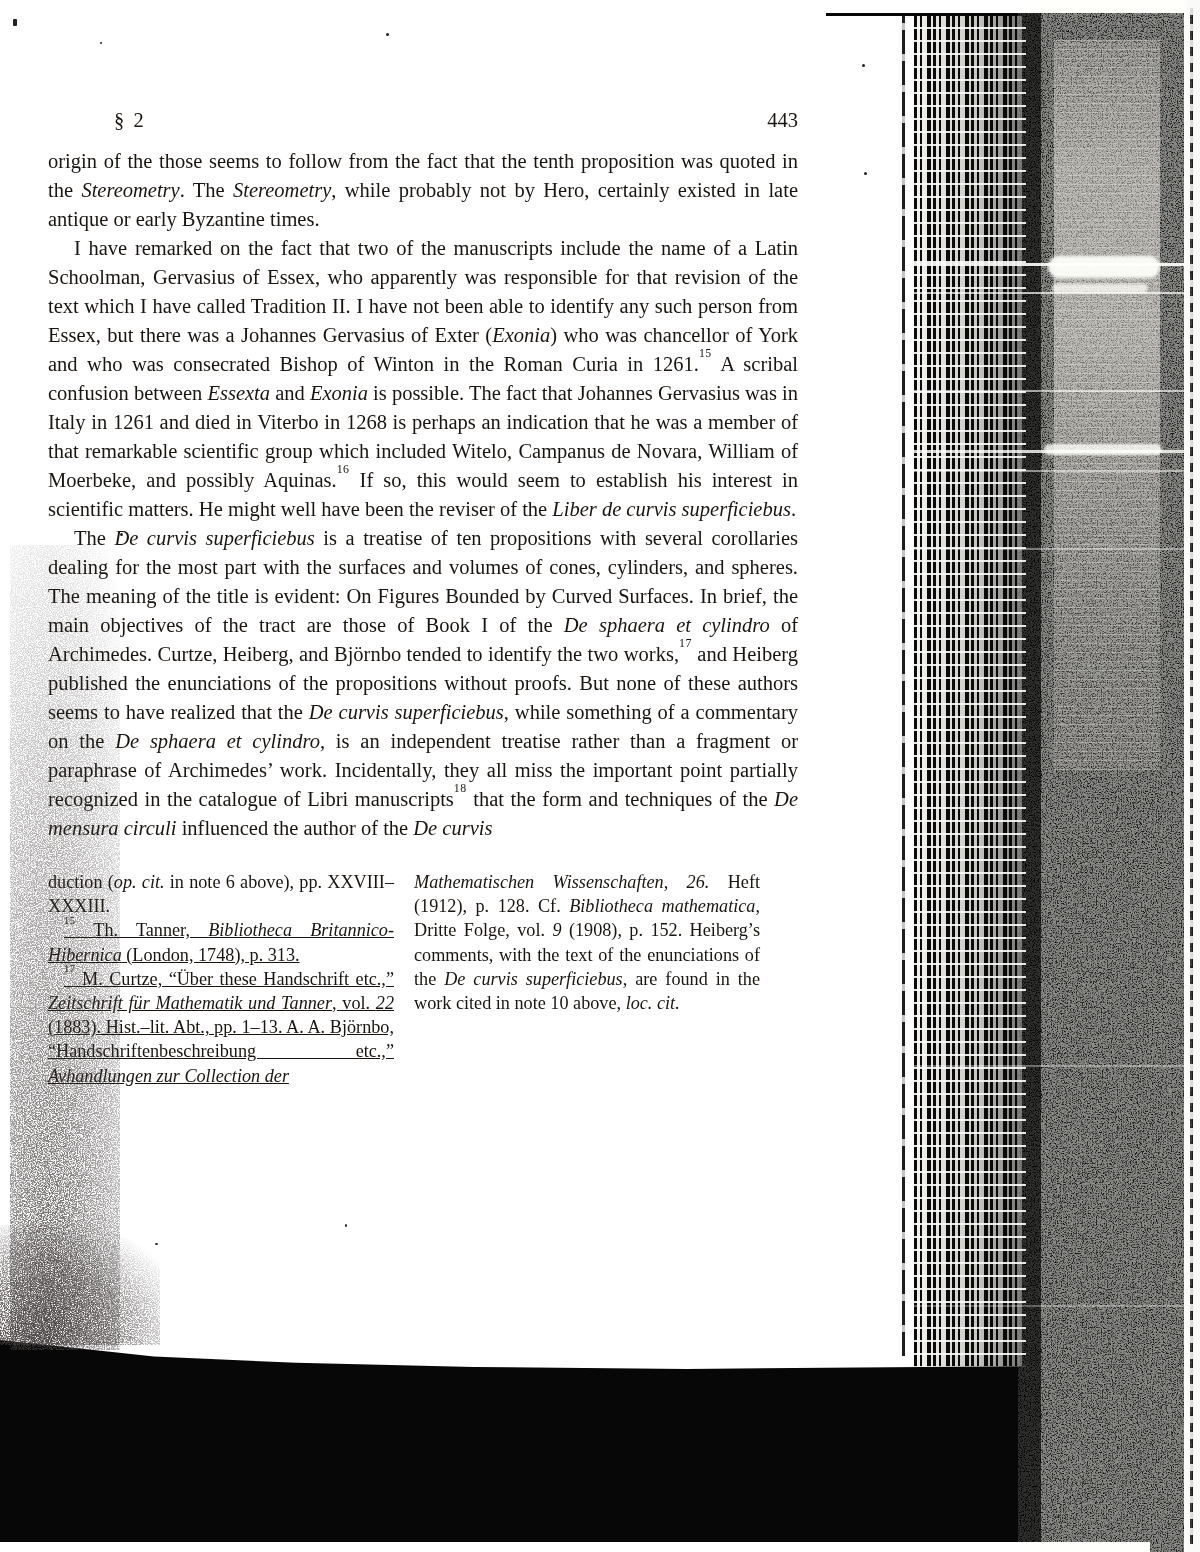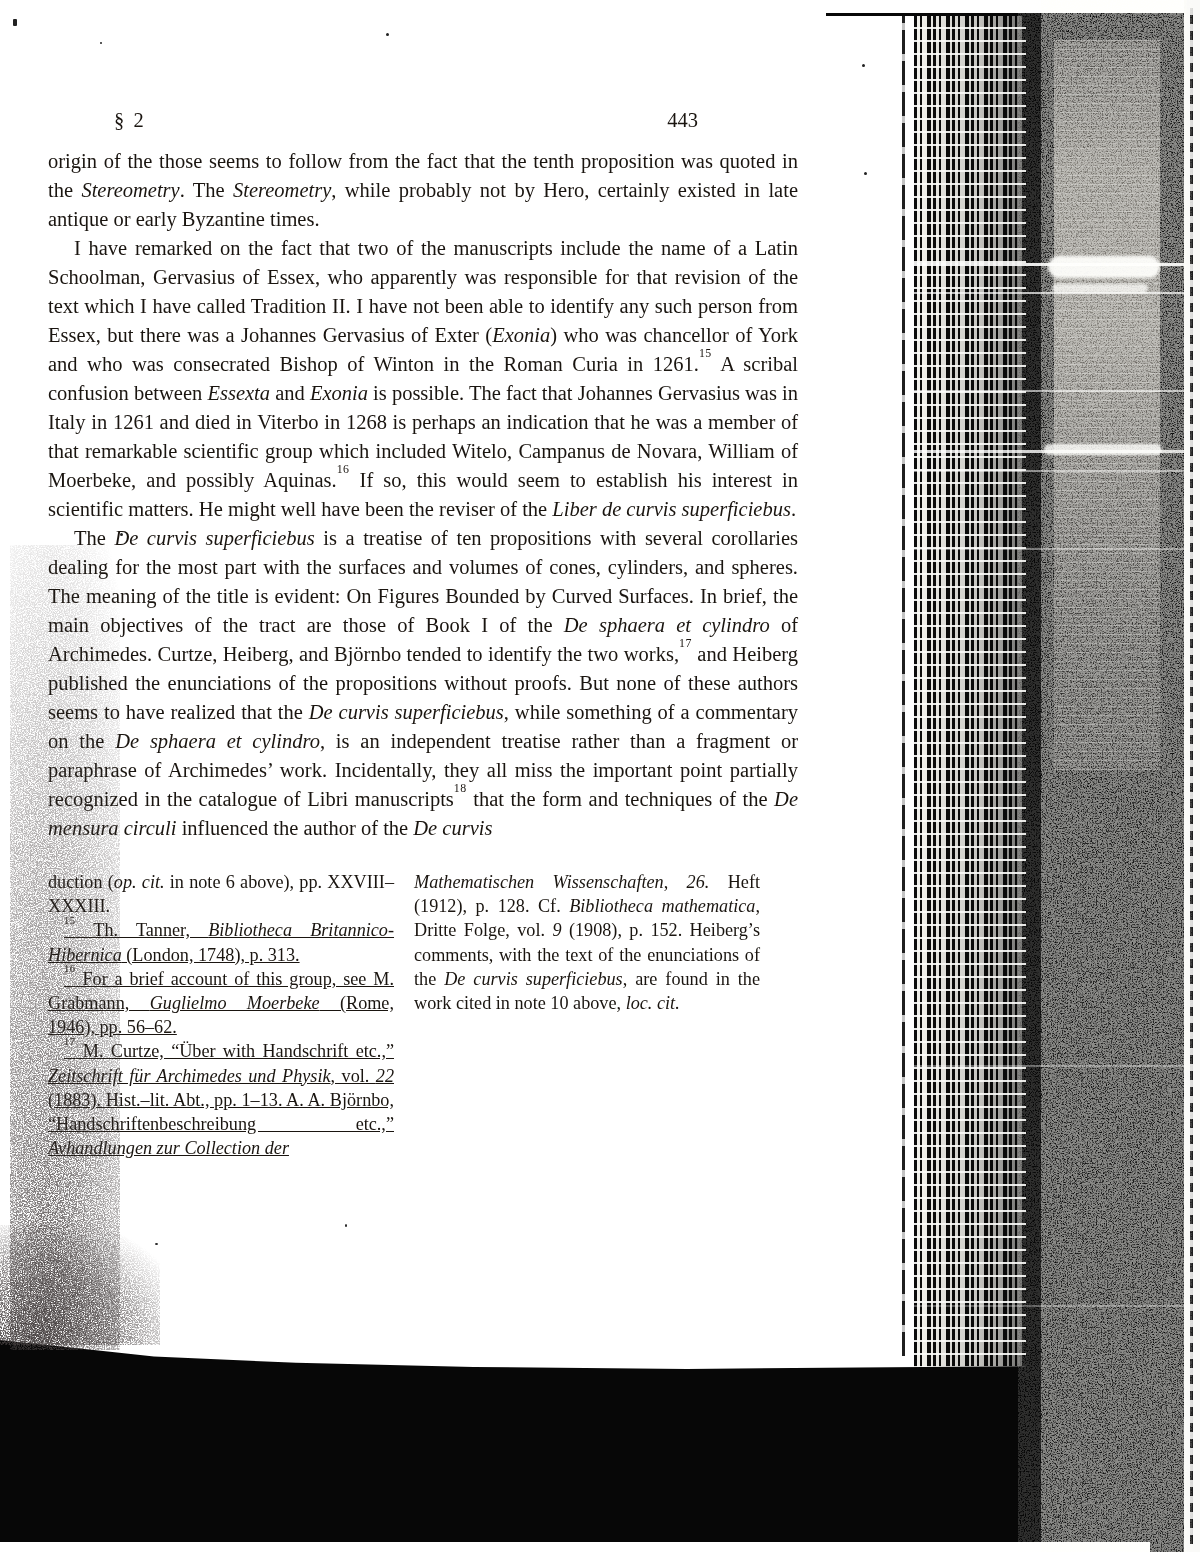--- a/index.html
+++ b/index.html
@@ -17,21 +17,21 @@
   
   .text-col { position: absolute; left: 48px; top: 106px; width: 750px; }
 
   .page-header {
     display: flex; align-items: baseline;
     font-size: 20.5px; line-height: 28px;
     margin-bottom: 13px;
     padding-left: 66px;
   }
   .section-mark { margin-right: 18px; letter-spacing: 2px; }
-  .page-number { margin-left: auto; margin-right: 100px; }
+  .page-number { margin-left: auto; }
 
   .body-text p {
     font-size: 20.5px; line-height: 29px;
     text-align: justify;
   }
   .body-text p.indent { text-indent: 26px; }
   sup { font-size: 0.58em; line-height: 0; position: relative; top: -0.5em; letter-spacing: 0.5px; }
 
   .footnotes { display: flex; gap: 20px; margin-top: 27px; width: 712px; }
   .fn-col { flex: 1; }
@@ -126,22 +126,21 @@
     <div class="body-text">
         <p class="no-indent"><span>origin of the those seems to follow from the fact that the tenth proposition was quoted in the </span><i>Stereometry</i><span>. The </span><i>Stereometry</i><span>, while probably not by Hero, certainly existed in late antique or early Byzantine times.</span></p>
         <p class="indent"><span>I have remarked on the fact that two of the manuscripts include the name of a Latin Schoolman, Gervasius of Essex, who apparently was responsible for that revision of the text which I have called Tradition II. I have not been able to identify any such person from Essex, but there was a Johannes Gervasius of Exter (</span><i>Exonia</i><span>) who was chancellor of York and who was consecrated Bishop of Winton in the Roman Curia in 1261.</span><sup>15</sup><span> A scribal confusion between </span><i>Essexta</i><span> and </span><i>Exonia</i><span> is possible. The fact that Johannes Gervasius was in Italy in 1261 and died in Viterbo in 1268 is perhaps an indication that he was a member of that remarkable scientific group which included Witelo, Campanus de Novara, William of Moerbeke, and possibly Aquinas.</span><sup>16</sup><span> If so, this would seem to establish his interest in scientific matters. He might well have been the reviser of the </span><i>Liber de curvis superficiebus</i><span>.</span></p>
         <p class="indent"><span>The </span><i>De curvis superficiebus</i><span> is a treatise of ten propositions with several corollaries dealing for the most part with the surfaces and volumes of cones, cylinders, and spheres. The meaning of the title is evident: On Figures Bounded by Curved Surfaces. In brief, the main objectives of the tract are those of Book I of the </span><i>De sphaera et cylindro</i><span> of Archimedes. Curtze, Heiberg, and Björnbo tended to identify the two works,</span><sup>17</sup><span> and Heiberg published the enunciations of the propositions without proofs. But none of these authors seems to have realized that the </span><i>De curvis superficiebus</i><span>, while something of a commentary on the </span><i>De sphaera et cylindro</i><span>, is an independent treatise rather than a fragment or paraphrase of Archimedes’ work. Incidentally, they all miss the important point partially recognized in the catalogue of Libri manuscripts</span><sup>18</sup><span> that the form and techniques of the </span><i>De mensura circuli</i><span> influenced the author of the </span><i>De curvis</i></p>
       </div>
 
     <div class="footnotes">
       <div class="fn-col">
           <p class="no-indent"><span>duction (</span><i>op. cit.</i><span> in note 6 above), pp. XXVIII–XXXIII.</span></p>
           <p class="indent"><sup>15</sup><span> Th. Tanner, </span><i>Bibliotheca Britannico-Hibernica</i><span> (London, 1748), p. 313.</span></p>
-          <p class="indent"><sup>16</sup><span> For a brief account of this group, see M. Grabmann, </span><i>Guglielmo Moerbeke</i><span> (Rome, 1946), pp. 56–62.</span></p>
-          <p class="indent"><sup>17</sup><span> M. Curtze, “Über with Handschrift etc.,” </span><i>Zeitschrift für Archimedes und Physik</i><span>, vol. </span><i>22</i><span> (1883). Hist.–lit. Abt., pp. 1–13. A. A. Björnbo, “Handschriftenbeschreibung etc.,” </span><i>Avhandlungen zur Collection der</i></p>
+          <p class="indent"><sup>17</sup><span> M. Curtze, “Über these Handschrift etc.,” </span><i>Zeitschrift für Mathematik und Tanner</i><span>, vol. </span><i>22</i><span> (1883). Hist.–lit. Abt., pp. 1–13. A. A. Björnbo, “Handschriftenbeschreibung etc.,” </span><i>Avhandlungen zur Collection der</i></p>
         </div>
       <div class="fn-col">
           <p class="no-indent"><i>Mathematischen Wissenschaften</i><span>, </span><i>26.</i><span> Heft (1912), p. 128. Cf. </span><i>Bibliotheca mathematica</i><span>, Dritte Folge, vol. </span><i>9</i><span> (1908), p. 152. Heiberg’s comments, with the text of the enunciations of the </span><i>De curvis superficiebus</i><span>, are found in the work cited in note 10 above, </span><i>loc. cit.</i></p>
         </div>
     </div>
   </div>
 
   <div class="top-rule"></div>
   <div class="edge-line"></div>
   <div class="page-edges"></div>

